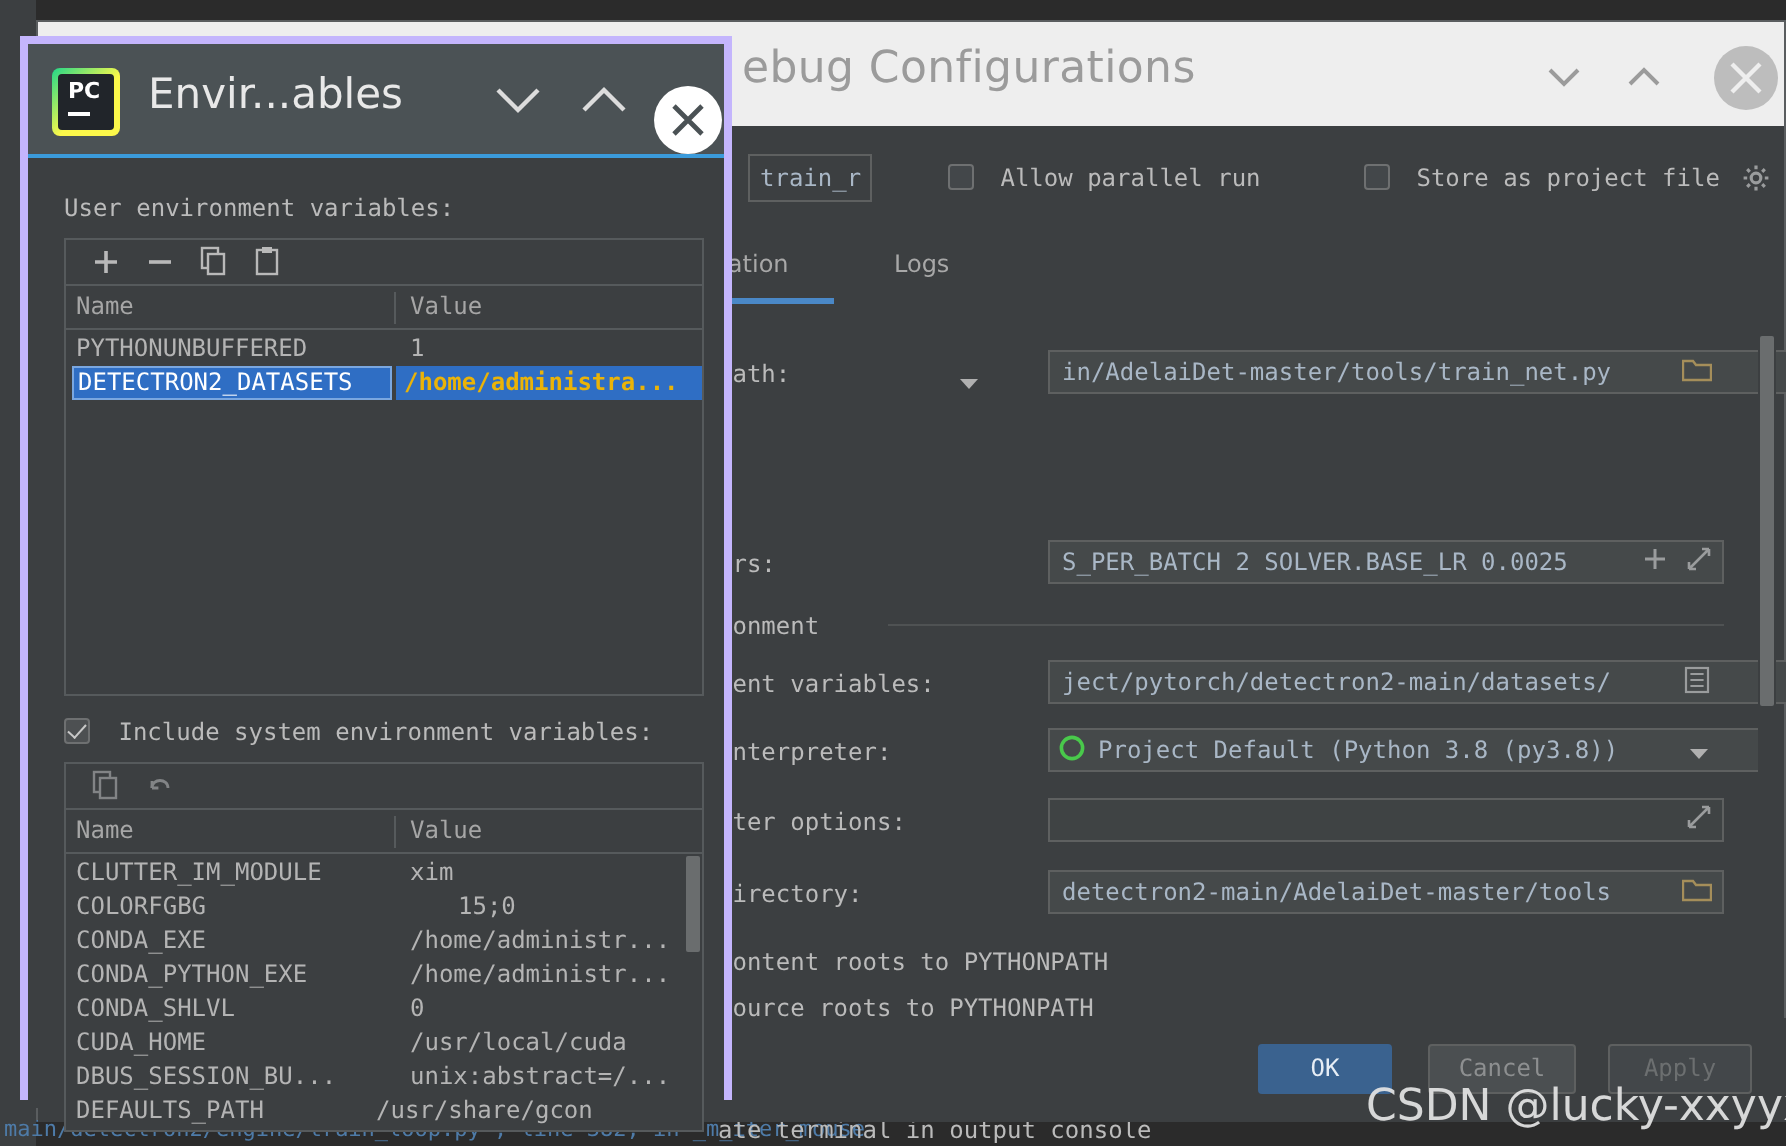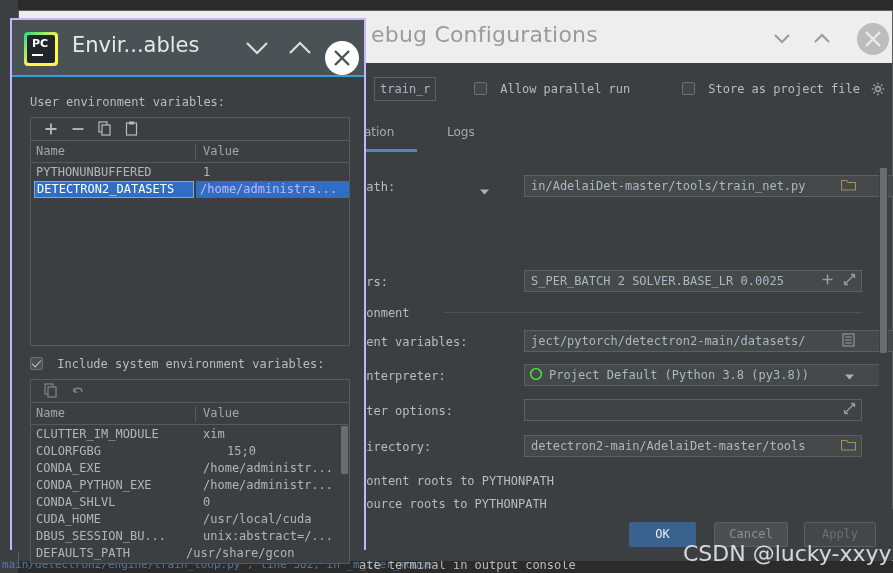--- a/index.html
+++ b/index.html
@@ -100,21 +100,21 @@
   #debug-apply{left:785px;top:13px;width:72px;}
 
   #watermark{
     position:absolute;left:683px;top:541px;color:#e5e5e5;font-size:22px;
     font-family:"DejaVu Sans","Liberation Sans",sans-serif;opacity:.92;white-space:nowrap;
   }
 
   
   #env-modal{
     position:absolute;left:10px;top:18px;width:356px;height:532px;
-    background:#3c3f41;border:2px solid #c4b5fd;box-sizing:border-box;
+    background:#3c3f41;border:4px solid #c4b5fd;box-sizing:border-box;
   }
   #env-titlebar{
     position:absolute;left:0;top:0;width:100%;height:55px;background:#4b5255;
   }
   #env-accent{position:absolute;left:0;top:55px;width:100%;height:2px;background:#3b9bdb;}
   #pc-logo{position:absolute;left:12px;top:12px;width:34px;height:34px;border-radius:4px;
            background:linear-gradient(135deg,#21d789 0%,#fcf84a 55%,#fcf84a 100%);}
   #pc-logo-inner{position:absolute;left:3px;top:3px;width:28px;height:28px;background:#21252a;border-radius:2px;}
   #pc-logo-text{position:absolute;left:5px;top:2px;color:#ffffff;font-size:11px;font-weight:bold;
                 font-family:"DejaVu Sans","Liberation Sans",sans-serif;}
@@ -135,21 +135,21 @@
   .tbl-panel{position:absolute;border:1px solid #565a5c;box-sizing:border-box;background:#3c3f41;}
   .tbl-toolbar{position:absolute;left:0;top:0;width:100%;height:23px;border-bottom:1px solid #565a5c;box-sizing:border-box;}
   .tbl-toolbar .tb-ico{position:absolute;top:4px;}
   .tbl-head{position:absolute;left:0;height:22px;width:100%;border-bottom:1px solid #565a5c;box-sizing:border-box;background:#3c3f41;}
   .tbl-head .th{position:absolute;top:3px;color:#a6a6a6;font-size:12px;}
   .tbl-head .th-div{position:absolute;top:3px;width:1px;height:16px;background:#565a5c;}
   .tbl-row{position:absolute;left:0;width:100%;height:17px;}
   .tbl-row .cell-n{position:absolute;left:5px;top:1px;color:#b4b4b4;font-size:12px;white-space:nowrap;overflow:hidden;}
   .tbl-row .cell-v{position:absolute;top:1px;color:#b4b4b4;font-size:12px;white-space:nowrap;overflow:hidden;}
   .tbl-row.selected .cell-n{color:#ffffff;}
-  .tbl-row.selected .cell-v{color:#c4b5fd;}
+  .tbl-row.selected .cell-v{color:#eab308;font-weight:bold;}
   .sel-name-box{position:absolute;left:3px;top:0px;height:17px;background:#2f6ec4;border:1px solid #7aa7e0;box-sizing:border-box;}
   .sel-val-box{position:absolute;top:0px;height:17px;background:#2f6ec4;}
 
   #sys-scroll-thumb{position:absolute;width:7px;background:#6a6d6e;border-radius:1px;}
 </style>
 </head>
 <body>
 
 <div id="ide-bg"></div>
 <div id="ide-left-strip"></div>

